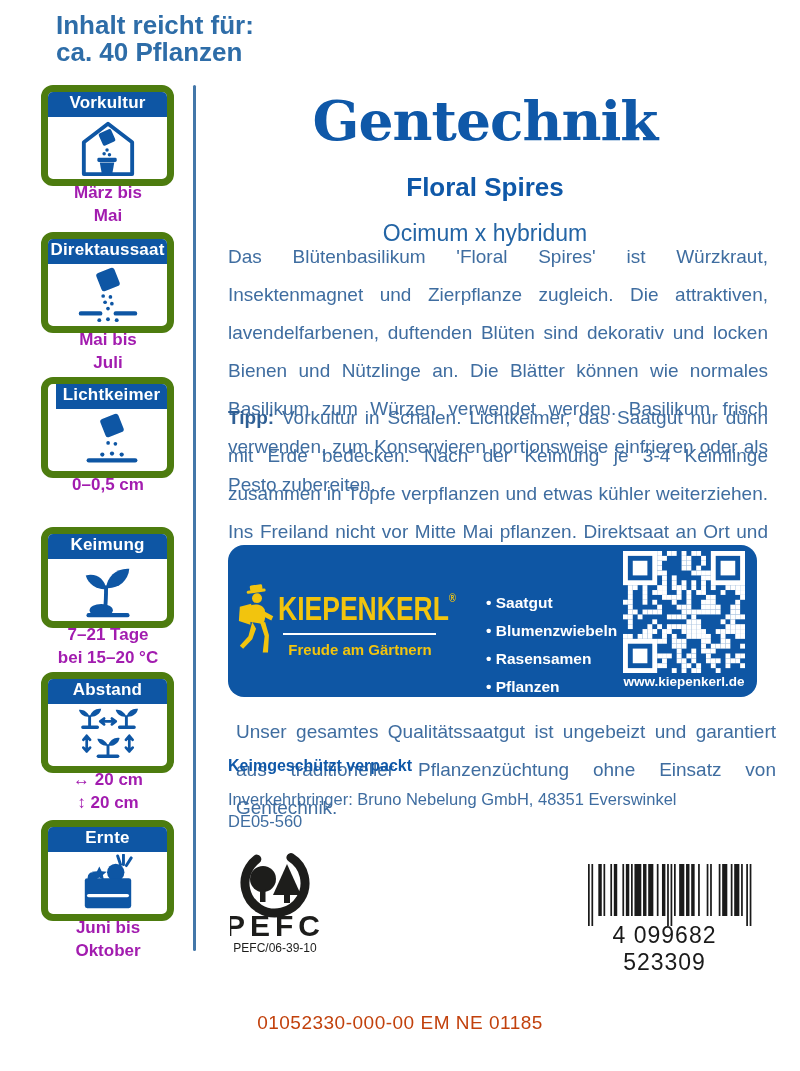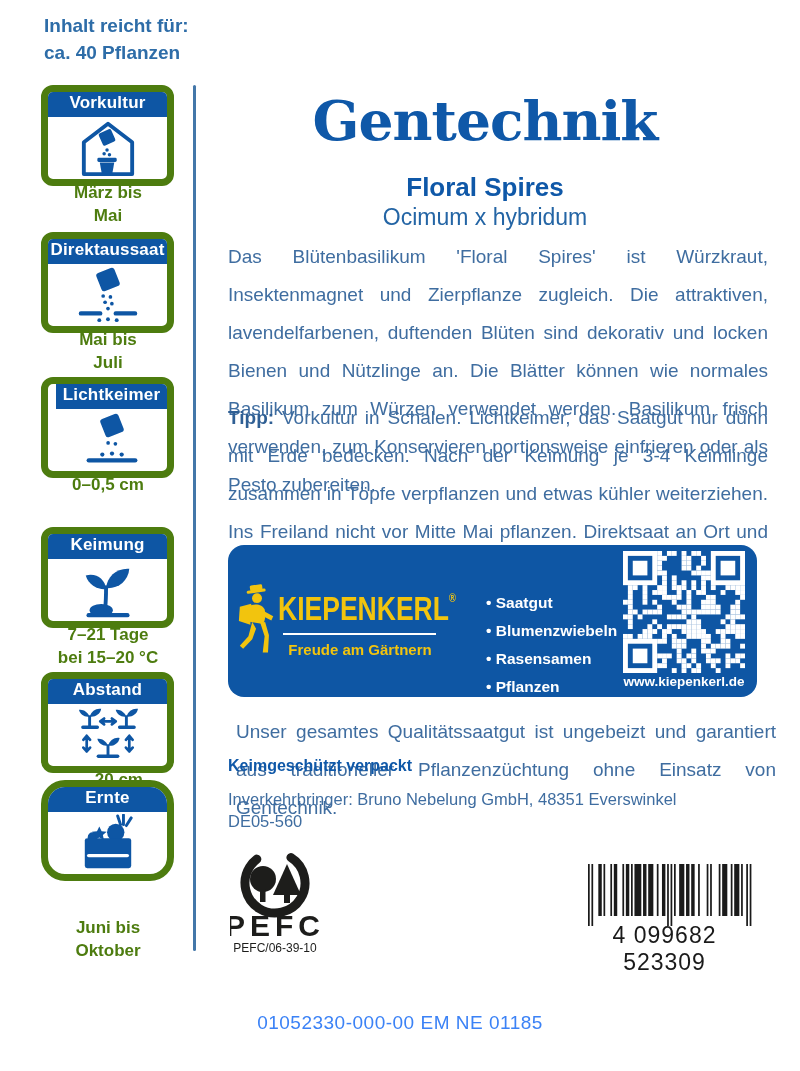--- a/index.html
+++ b/index.html
@@ -1,39 +1,39 @@
 <!DOCTYPE html>
 <html><head>
 <meta charset="utf-8">
 <style>
   html,body{margin:0;padding:0;background:#fff;}
   body{font-family:"Liberation Sans",sans-serif;-webkit-font-smoothing:antialiased;}
   .page{position:relative;width:800px;height:1071px;background:#ffffff;overflow:hidden;}
   .abs{position:absolute;}
 
   
-  .capacity{position:absolute;left:44px;top:12px;font-size:19px;font-weight:600;
+  .capacity{position:absolute;left:56px;top:12px;font-size:26px;font-weight:600;
             color:#2e6da8;line-height:27px;white-space:pre-line;}
   .divider{position:absolute;left:193px;top:85px;width:3px;height:866px;
            background:#4377a9;border-radius:2px;}
   .card{position:absolute;left:41px;width:133px;border:7px solid #4d7c0f;border-radius:12px;
         background:#fff;overflow:hidden;box-sizing:border-box;}
   .card-header{background:#0e56a4;color:#fff;font-weight:bold;font-size:17px;
                text-align:center;padding:1px 0 4px 0;letter-spacing:.2px;}
   .card-body{height:62px;display:flex;align-items:center;justify-content:center;}
   .caption{position:absolute;left:28px;width:160px;text-align:center;font-size:17px;
-           font-weight:600;color:#4d7c0f;line-height:23px;white-space:pre-line;}
+           font-weight:600;color:#a21caf;line-height:23px;white-space:pre-line;}
 
   
   .title{position:absolute;left:200px;top:88px;width:570px;text-align:center;
          font-family:"DejaVu Serif",serif;font-weight:bold;font-size:55px;
          color:#0f58a8;letter-spacing:-1px;}
   .variety{position:absolute;left:200px;top:172px;width:570px;text-align:center;
            font-size:26px;font-weight:bold;color:#0f58a8;}
-  .botanical{position:absolute;left:200px;top:204px;width:570px;text-align:center;
+  .botanical{position:absolute;left:200px;top:220px;width:570px;text-align:center;
              font-size:23px;color:#2465a5;}
   .bodytext{position:absolute;left:228px;width:540px;font-size:19px;line-height:38px;
             color:#3f6da0;text-align:justify;}
   .tipp-label{font-weight:bold;color:#2f5f94;}
 
   
   .banner{position:absolute;left:228px;top:545px;width:529px;height:152px;
           background:#0e56a4;border-radius:16px;}
   .brandword{position:absolute;left:50px;top:44px;color:#f2c40e;font-weight:bold;
              font-size:34px;letter-spacing:0px;transform:scaleX(.78);transform-origin:left;
@@ -50,21 +50,21 @@
           color:#fff;font-weight:bold;font-size:13.5px;}
 
   .quality{top:705px;}
   .packaging{position:absolute;left:228px;top:757px;font-size:16px;font-weight:bold;color:#0f58a8;}
   .distributor{position:absolute;left:228px;top:788px;font-size:16.5px;line-height:22px;
                color:#3f6da0;white-space:pre-line;}
 
   .pefc{position:absolute;left:230px;top:843px;}
   .barcode{position:absolute;left:572px;top:862px;}
   .footer-code{position:absolute;left:0;top:1012px;width:800px;text-align:center;
-               font-size:19px;color:#3b82f6;letter-spacing:.5px;}
+               font-size:19px;color:#c2410c;letter-spacing:.5px;}
 </style>
 </head>
 <body>
 
 <div class="page">
 
   <div class="capacity">Inhalt reicht für:
 ca. 40 Pflanzen</div>
 
   <div class="divider"></div>
@@ -155,21 +155,21 @@
         <path d="M14 32 V48 M14 32 l-3.5 4 M14 32 l3.5 4 M14 48 l-3.5 -4 M14 48 l3.5 -4" stroke="#0e56a4" stroke-width="2.8" fill="none" stroke-linecap="round" stroke-linejoin="round"></path>
         <path d="M58 32 V48 M58 32 l-3.5 4 M58 32 l3.5 4 M58 48 l-3.5 -4 M58 48 l3.5 -4" stroke="#0e56a4" stroke-width="2.8" fill="none" stroke-linecap="round" stroke-linejoin="round"></path>
         <use href="#mini-sprout" x="36" y="44"></use>
         <path d="M26 53 H46" stroke="#0e56a4" stroke-width="3.5" stroke-linecap="round"></path>
       </svg>
     </div>
   </div>
   <div class="caption" style="top:768px;">↔ 20 cm
 ↕ 20 cm</div>
 
-  <div class="card" style="top:780px;border-radius:24px;">
+  <div class="card" style="top:820px;">
     <div class="card-header">Ernte</div>
     <div class="card-body">
       <svg width="74" height="58" viewBox="0 0 72 60">
         <circle cx="20" cy="24" r="5" fill="#0e56a4"></circle>
         <path d="M27 13 l2.4 4.8 5.2.5 -3.9 3.5 1.1 5.2 -4.8-2.7 -4.8 2.7 1.1-5.2 -3.9-3.5 5.2-.5 Z" fill="#0e56a4"></path>
         <circle cx="44" cy="19" r="9" fill="#0e56a4"></circle>
         <path d="M49 11 L46 2 M52 11 L52 1 M55 12 L60 4" stroke="#0e56a4" stroke-width="3" stroke-linecap="round"></path>
         <rect x="12" y="25" width="48" height="31" rx="2.5" fill="#0e56a4"></rect>
         <path d="M16 43 H56" stroke="#ffffff" stroke-width="3.5" stroke-linecap="round"></path>
       </svg>

